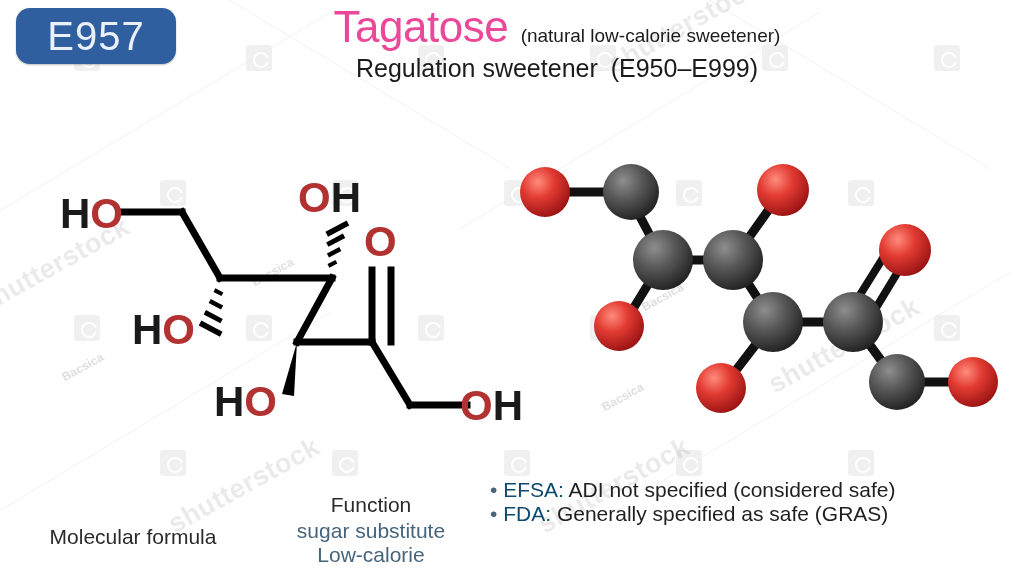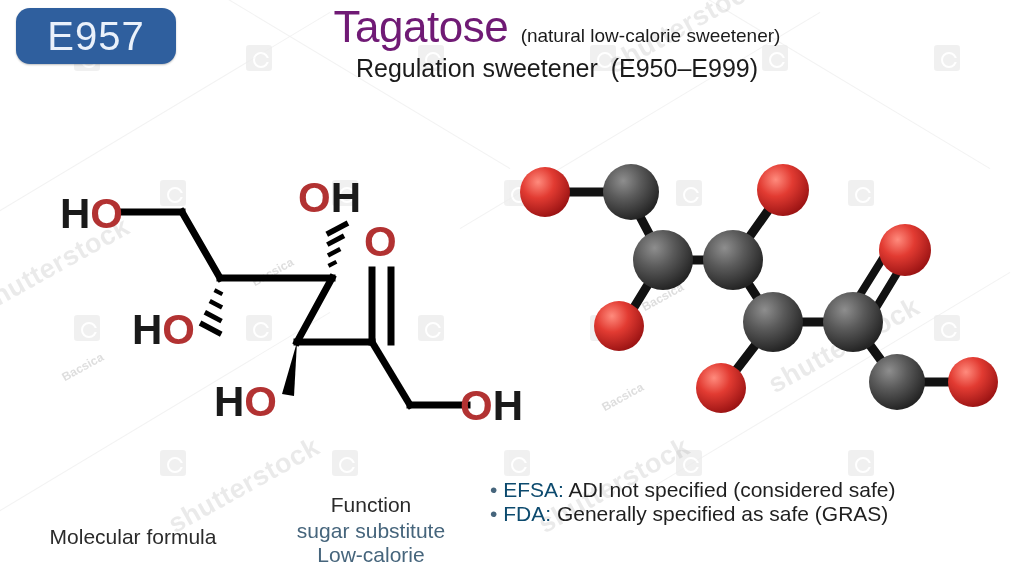--- a/index.html
+++ b/index.html
@@ -44,21 +44,21 @@
   .badge-text{
     font-size:40px;font-weight:400;letter-spacing:1px;line-height:1;
     font-family:"Liberation Sans", sans-serif;
   }
   .title-block{
     position:absolute;left:0;right:0;top:2px;text-align:center;z-index:20;
     padding-left:90px;
   }
   .title-row{display:block;white-space:nowrap;}
   .main-title{
-    font-size:44px;font-weight:400;color:#701a75;letter-spacing:-.5px;
+    font-size:44px;font-weight:400;color:#ec4899;letter-spacing:-.5px;
     vertical-align:baseline;
   }
   .title-paren{
     font-size:19px;font-weight:400;color:#1b1b1b;vertical-align:baseline;
     margin-left:8px;
   }
   .subtitle-row{
     margin-top:2px;font-size:25px;color:#1b1b1b;white-space:nowrap;
   }
   .subtitle-range{margin-left:6px;}

